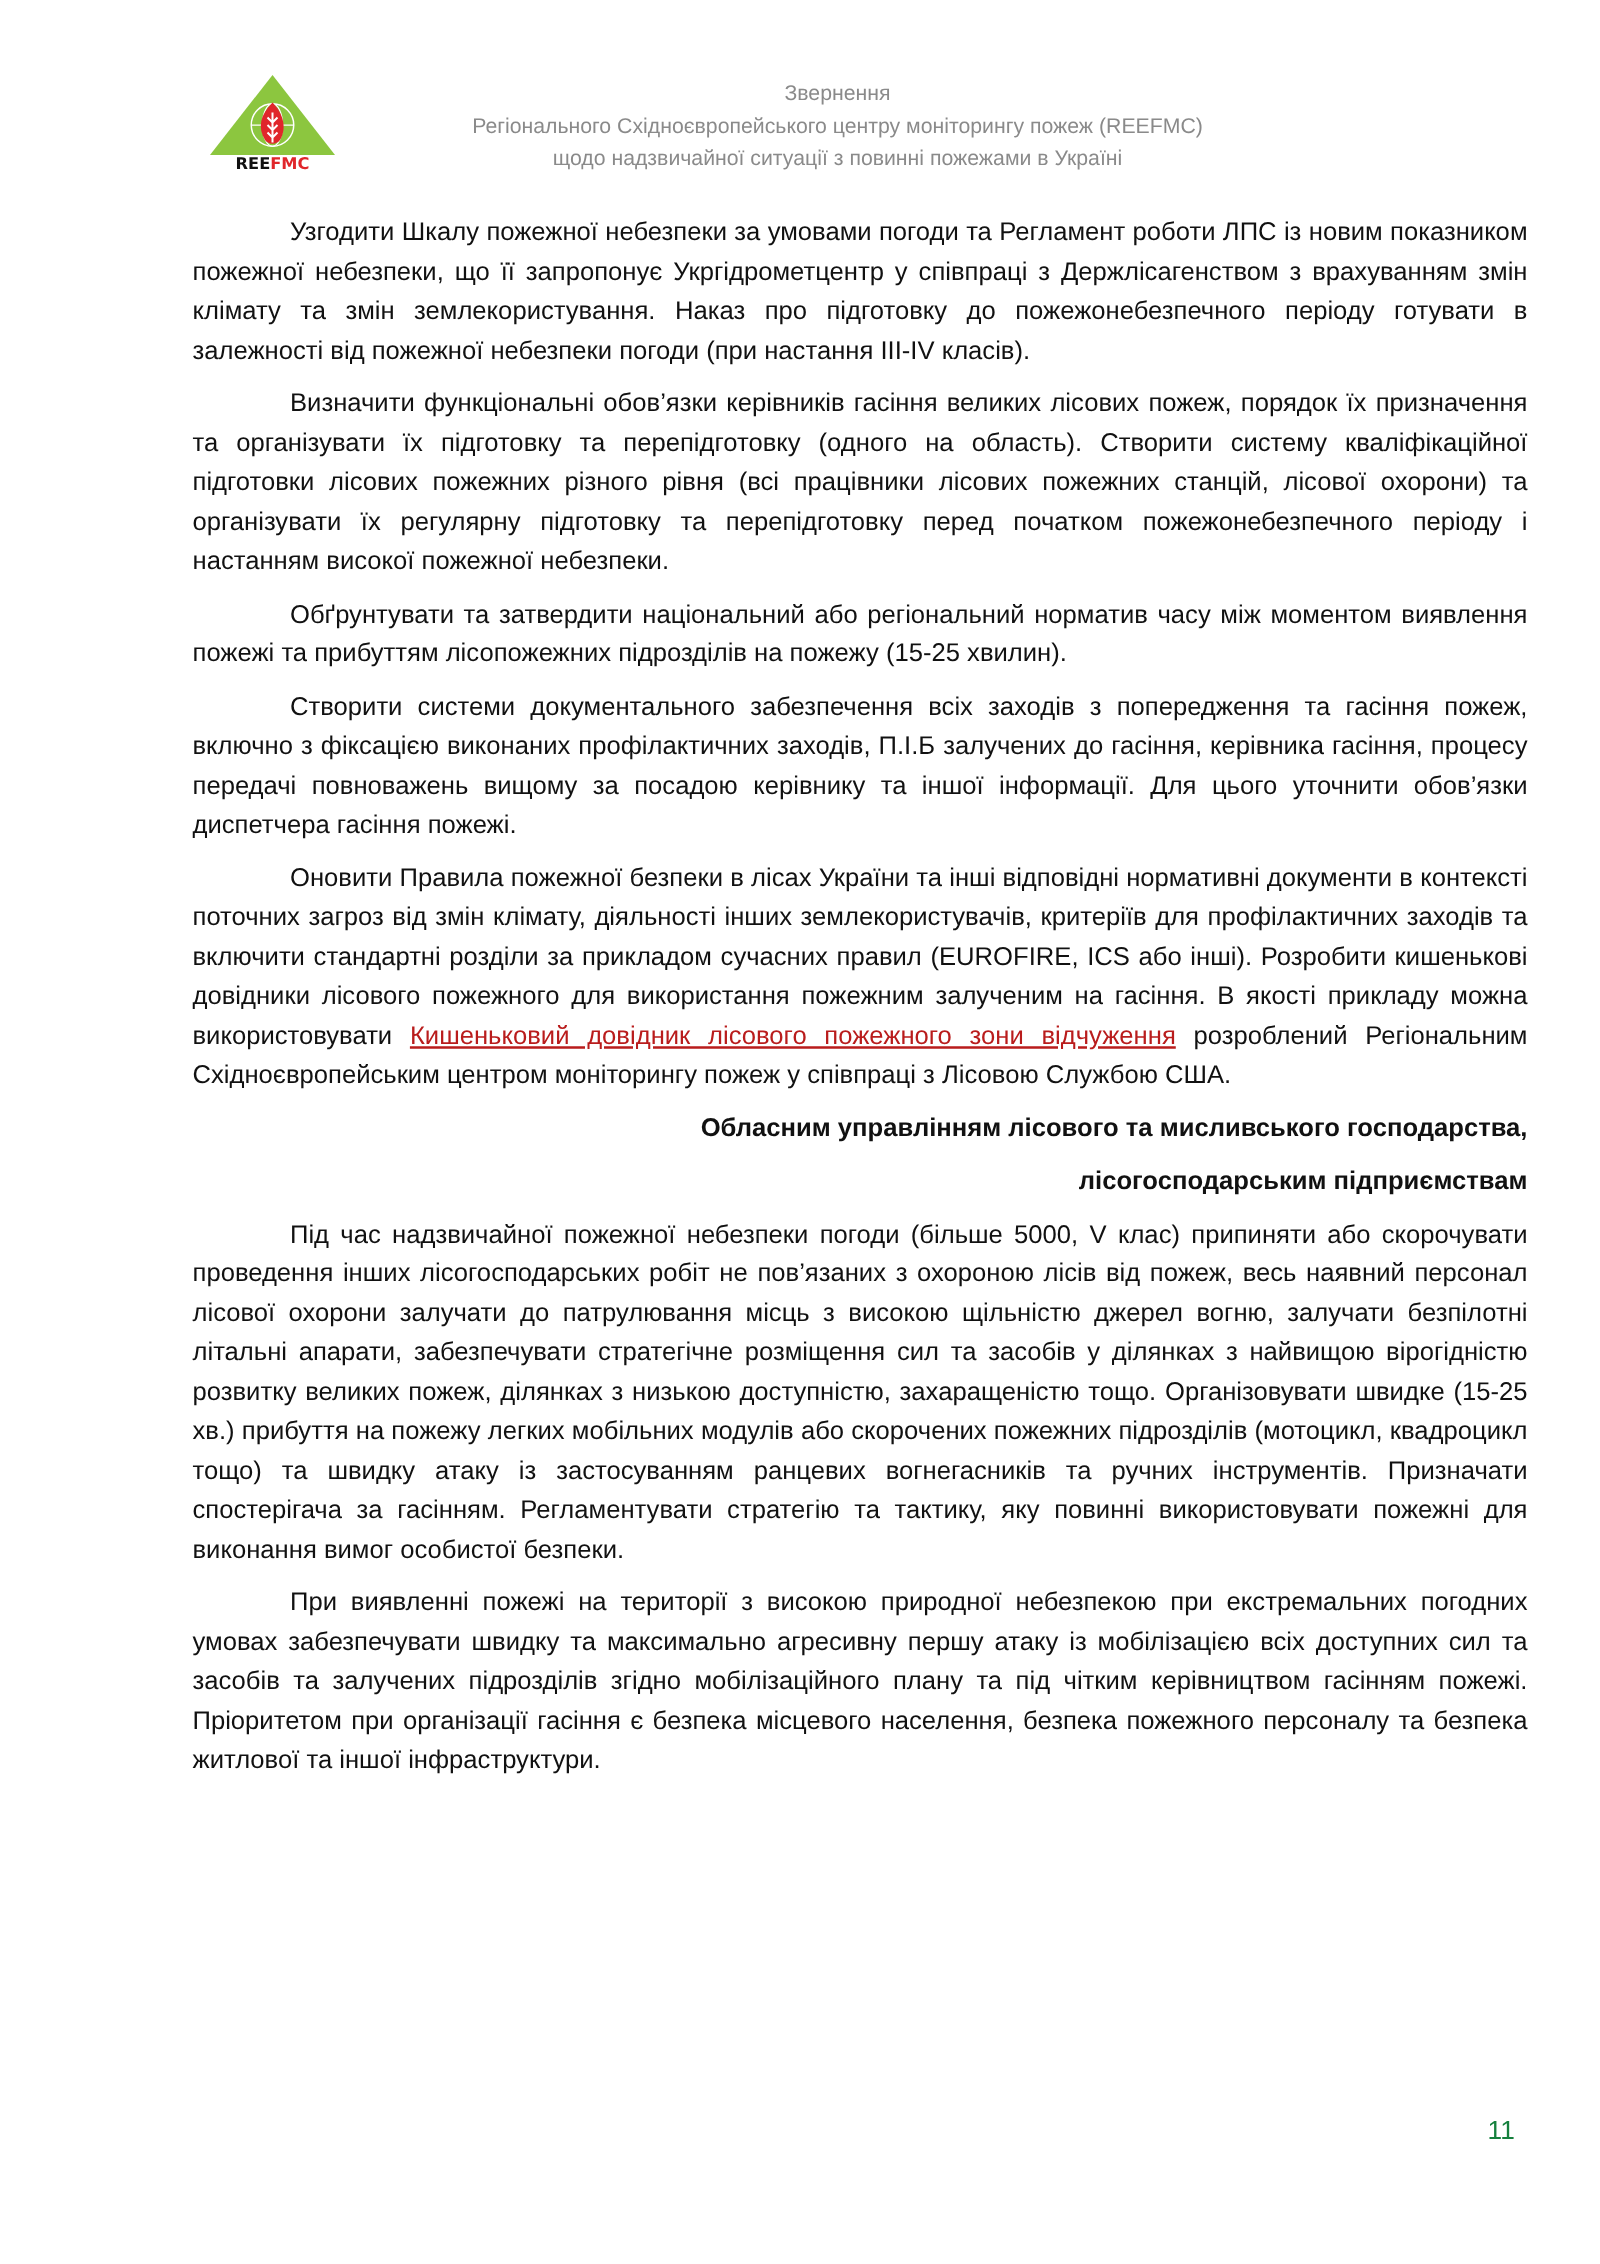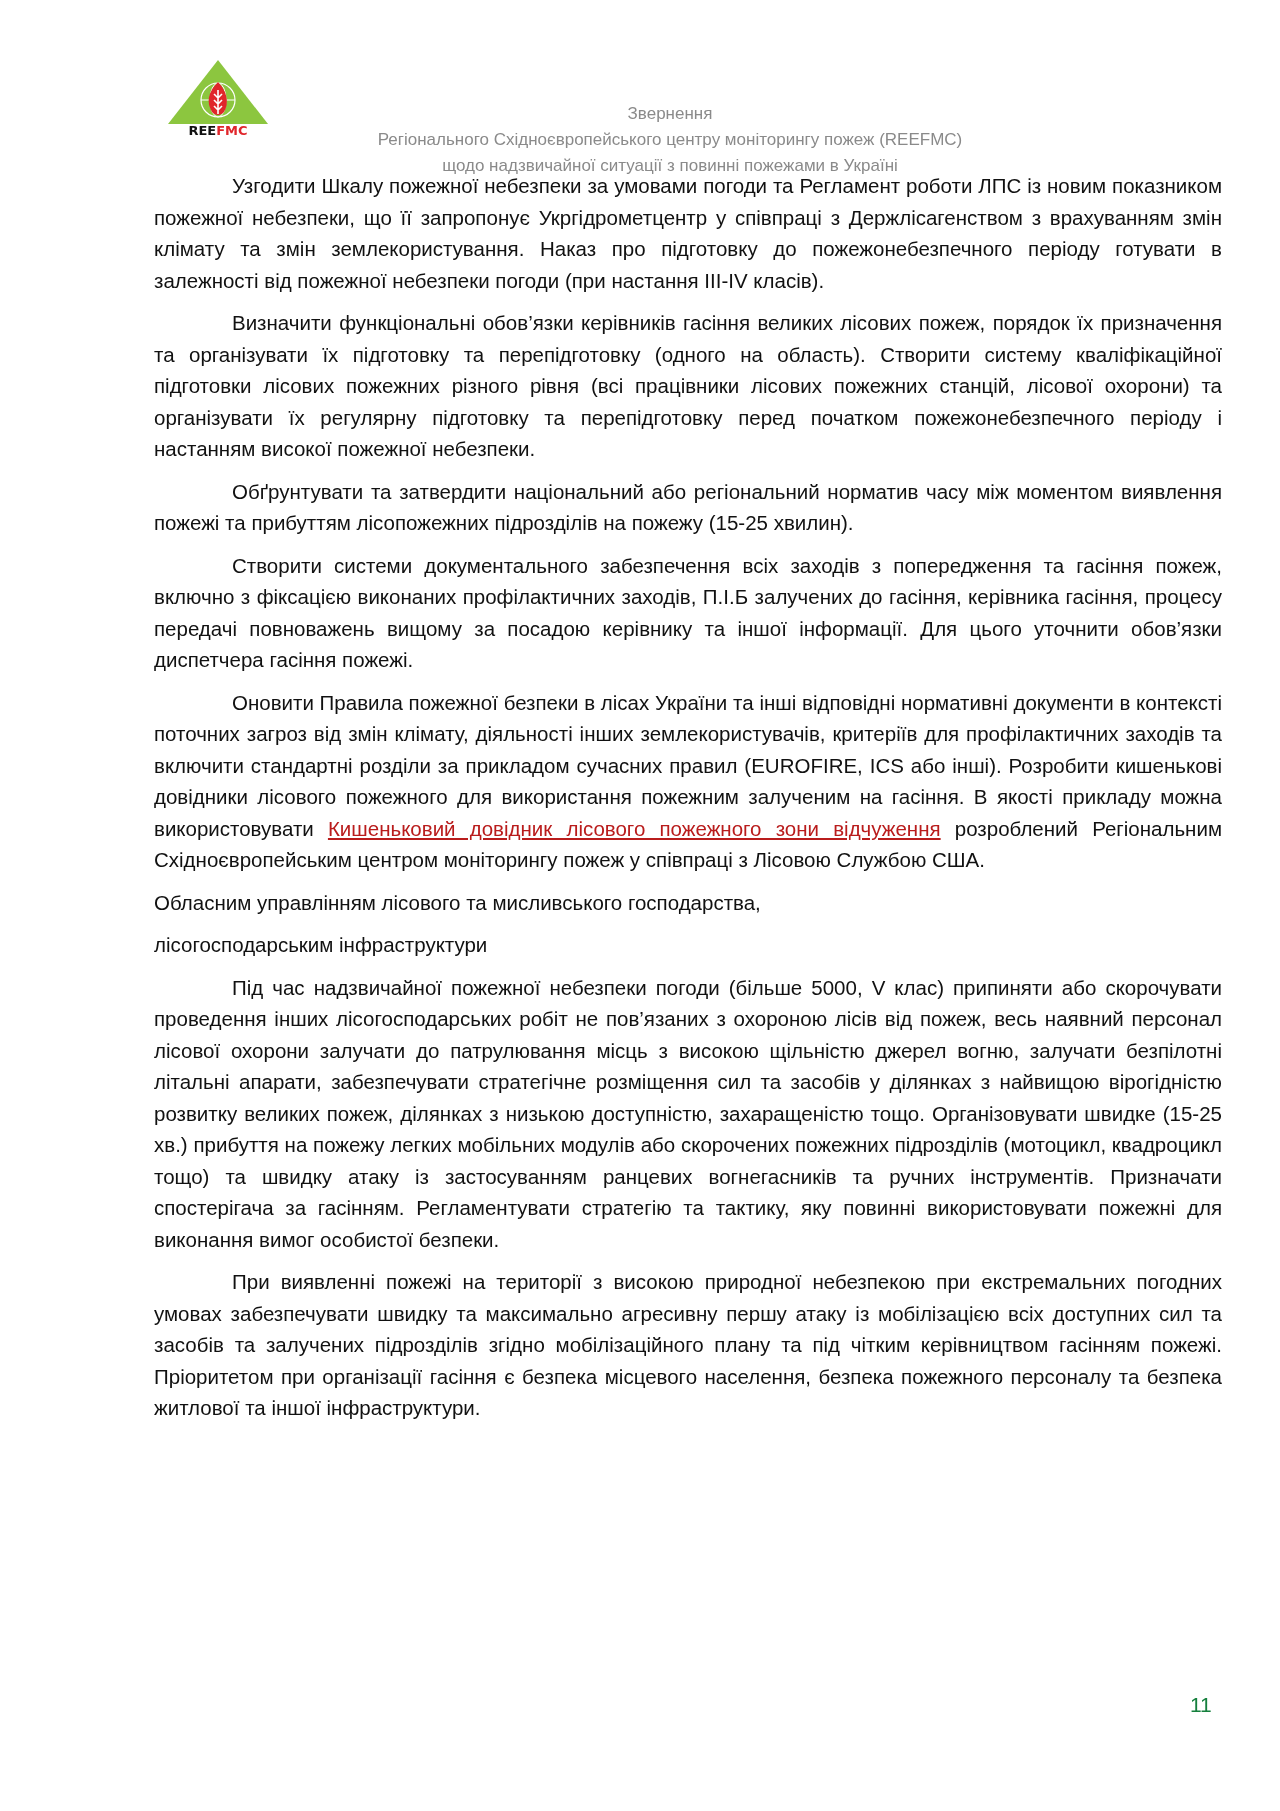--- a/index.html
+++ b/index.html
@@ -1,27 +1,27 @@
 <!DOCTYPE html>
 <html><head>
   <meta charset="utf-8">
   <style>
     html, body { margin: 0; padding: 0; background: #ffffff; }
     body { width: 1280px; height: 1811px; position: relative; overflow: hidden;
            font-family: "Liberation Sans", "DejaVu Sans", sans-serif; color: #111; }
     .header { position: absolute; left: 0; top: 0; width: 1280px; height: 150px; }
     .logo { position: absolute; left: 160px; top: 58px; width: 116px; height: 80px; }
     .header-text { position: absolute; left: 300px; top: 62px; width: 740px; text-align: center;
-                   color: #8a8a8a; font-size: 17px; line-height: 26px; margin-top: 39px; }
+                   color: #8a8a8a; font-size: 17px; line-height: 26px; }
     .content { position: absolute; left: 154px; top: 170px; width: 1068px;
                font-size: 20.5px; line-height: 31.5px; color: #111; }
     .content p { margin: 0 0 11px 0; text-align: justify; }
     .content p.indent { text-indent: 78px; }
     .content p.noindent { text-indent: 0; }
-    .content .heading { text-align: left; font-weight: normal; margin: 0 0 11px 0; }
+    .content .heading { text-align: right; font-weight: bold; margin: 0 0 11px 0; }
     .link { color: #b91c1c; text-decoration: underline; cursor: pointer; }
     .page-num { position: absolute; left: 1190px; top: 1693px; font-size: 21px; color: #15803d; }
   </style>
 </head>
 <body>
 
 <div class="header">
   <svg class="logo" viewBox="0 0 116 80">
     <polygon points="58,2 108,66 8,66" fill="#8cc63f"></polygon>
     <circle cx="58" cy="42" r="17" fill="none" stroke="#ffffff" stroke-width="1.2"></circle>
@@ -38,18 +38,18 @@
   </div>
 </div>
 
 <div class="content">
   <p class="indent">Узгодити Шкалу пожежної небезпеки за умовами погоди та Регламент роботи ЛПС із новим показником пожежної небезпеки, що її запропонує Укргідрометцентр у співпраці з Держлісагенством з врахуванням змін клімату та змін землекористування. Наказ про підготовку до пожежонебезпечного періоду готувати в залежності від пожежної небезпеки погоди (при настання ІІІ-IV класів).</p>
   <p class="indent">Визначити функціональні обов’язки керівників гасіння великих лісових пожеж, порядок їх призначення та організувати їх підготовку та перепідготовку (одного на область). Створити систему кваліфікаційної підготовки лісових пожежних різного рівня (всі працівники лісових пожежних станцій, лісової охорони) та організувати їх регулярну підготовку та перепідготовку перед початком пожежонебезпечного періоду і настанням високої пожежної небезпеки.</p>
   <p class="indent">Обґрунтувати та затвердити національний або регіональний норматив часу між моментом виявлення пожежі та прибуттям лісопожежних підрозділів на пожежу (15-25 хвилин).</p>
   <p class="indent">Створити системи документального забезпечення всіх заходів з попередження та гасіння пожеж, включно з фіксацією виконаних профілактичних заходів, П.І.Б залучених до гасіння, керівника гасіння, процесу передачі повноважень вищому за посадою керівнику та іншої інформації. Для цього уточнити обов’язки диспетчера гасіння пожежі.</p>
   <p class="indent"><span>Оновити Правила пожежної безпеки в лісах України та інші відповідні нормативні документи в контексті поточних загроз від змін клімату, діяльності інших землекористувачів, критеріїв для профілактичних заходів та включити стандартні розділи за прикладом сучасних правил (EUROFIRE, ICS або інші). Розробити кишенькові довідники лісового пожежного для використання пожежним залученим на гасіння. В якості прикладу можна використовувати </span><span class="link">Кишеньковий довідник лісового пожежного зони відчуження</span><span> розроблений Регіональним Східноєвропейським центром моніторингу пожеж  у співпраці з Лісовою Службою США.</span></p>
   <div class="heading">Обласним управлінням лісового та мисливського господарства,</div>
-  <div class="heading">лісогосподарським інфраструктури</div>
+  <div class="heading">лісогосподарським підприємствам</div>
   <p class="indent">Під час надзвичайної пожежної небезпеки погоди (більше 5000, V клас) припиняти або скорочувати проведення інших лісогосподарських робіт не пов’язаних з охороною лісів від пожеж, весь наявний персонал лісової охорони залучати до патрулювання місць з високою щільністю джерел вогню, залучати безпілотні літальні апарати, забезпечувати стратегічне розміщення сил та засобів у ділянках з найвищою вірогідністю розвитку великих пожеж, ділянках з низькою доступністю, захаращеністю тощо. Організовувати швидке (15-25 хв.) прибуття на пожежу легких мобільних модулів або скорочених пожежних підрозділів (мотоцикл, квадроцикл тощо) та швидку атаку із застосуванням ранцевих вогнегасників та ручних інструментів. Призначати спостерігача за гасінням. Регламентувати стратегію та тактику, яку повинні використовувати пожежні для виконання вимог особистої безпеки.</p>
   <p class="indent">При виявленні пожежі на території з високою природної небезпекою при екстремальних погодних умовах забезпечувати швидку та максимально агресивну першу атаку із мобілізацією всіх доступних сил та засобів та залучених підрозділів згідно мобілізаційного плану та під чітким керівництвом гасінням пожежі. Пріоритетом при організації гасіння є безпека місцевого населення, безпека пожежного персоналу та безпека житлової та іншої інфраструктури.</p>
 </div>
 
 <div class="page-num">11</div>
 
 </body></html>

